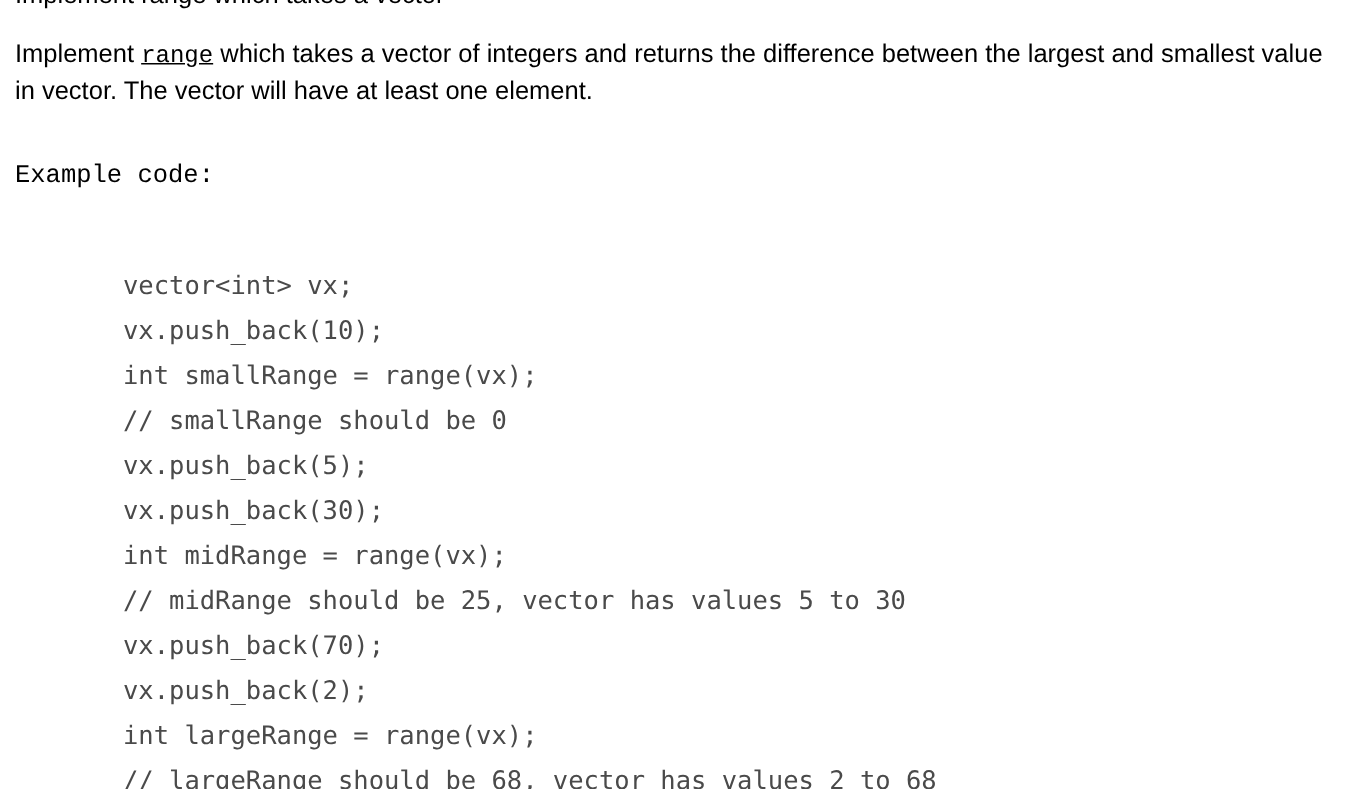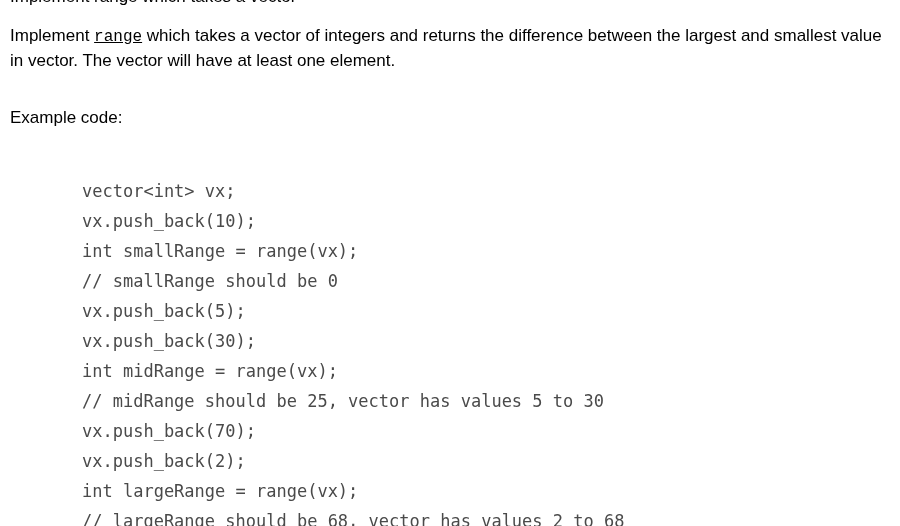--- a/index.html
+++ b/index.html
@@ -49,20 +49,21 @@
     line-height: 23px;
     color: #000000;
   }
 
   #intro-paragraph {
     top: 7px;
   }
 
   #example-code-label {
     top: 89px;
+    font-family: Liberation Mono, monospace;
   }
 
   .inline-code {
     font-family: "Liberation Mono", "DejaVu Sans Mono", monospace;
     font-size: 16px;
     text-decoration: underline;
     letter-spacing: 0px;
   }
 
   #code-block {

